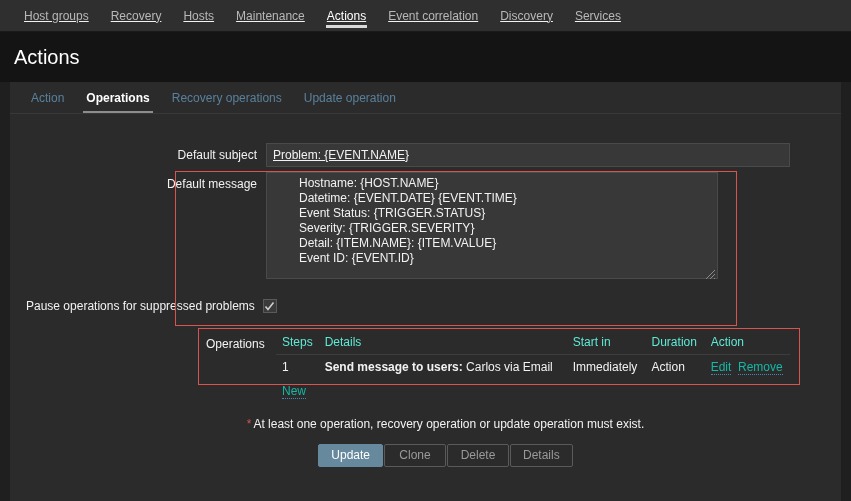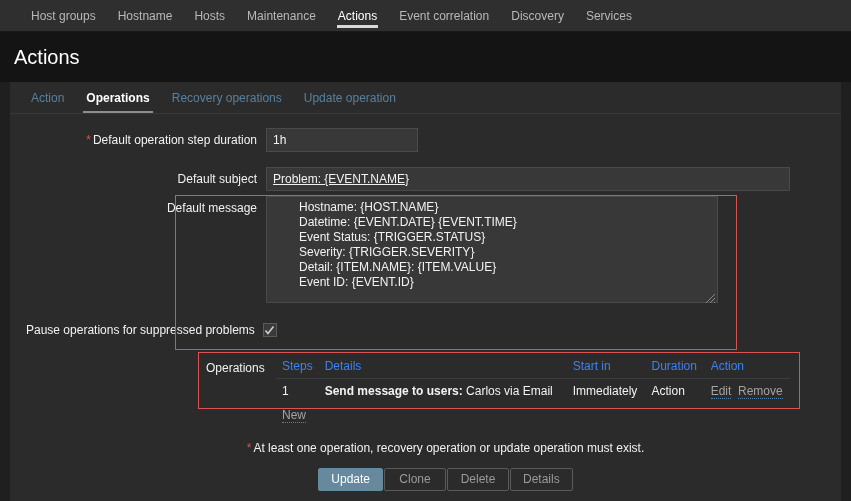--- a/index.html
+++ b/index.html
@@ -13,21 +13,22 @@
     overflow: hidden;
   }
 
   
   .topnav {
     height: 32px;
     background: #2f2f2f;
     border-bottom: 1px solid #1a1a1a;
     display: flex;
     align-items: stretch;
-    padding-left: 20px;
+    padding-left: 13px;
+    text-decoration: underline;
   }
   .nav-item {
     position: relative;
     display: flex;
     align-items: center;
     padding: 0 11px;
     font-size: 12px;
     color: #b8b8b8;
     white-space: nowrap;
     cursor: pointer;
@@ -175,39 +176,39 @@
     white-space: nowrap;
   }
   table.ops {
     border-collapse: collapse;
     width: 514px;
     font-size: 12px;
   }
   table.ops th {
     text-align: left;
     font-weight: normal;
-    color: #3b82f6;
+    color: #5eead4;
     padding: 4px 6px 5px 6px;
     border-bottom: 1px solid #3d3d3d;
     white-space: nowrap;
   }
   table.ops td {
     padding: 5px 6px;
     color: #f2f2f2;
     vertical-align: top;
     white-space: nowrap;
   }
   .c-steps { width: 36px; }
   .c-details { width: 252px; }
   .c-start { width: 80px; }
   .c-duration { width: 60px; }
   .c-action { width: 86px; }
   .det-strong { font-weight: bold; }
   .lnk {
-    color: #a3a3a3;
+    color: #14b8a6;
     text-decoration: none;
     border-bottom: 1px dotted #4c84b4;
     cursor: pointer;
   }
   .new-cell { padding-top: 3px; }
 
   
   .note {
     text-align: center;
     font-size: 12px;
@@ -242,21 +243,21 @@
   }
 </style>
 </head>
 <body>
 
 <div class="topnav">
   <div class="nav-item">
       <span>Host groups</span>
     </div>
   <div class="nav-item">
-      <span>Hostname</span>
+      <span>Recovery</span>
     </div>
   <div class="nav-item">
       <span>Hosts</span>
     </div>
   <div class="nav-item">
       <span>Maintenance</span>
     </div>
   <div class="nav-item active">
       <span>Actions</span>
     </div>
@@ -287,26 +288,20 @@
     <div class="tab">
         <span>Recovery operations</span>
       </div>
     <div class="tab">
         <span>Update operation</span>
       </div>
   </div>
 
   <div class="form-area">
 
-    <div class="row">
-      <div class="lbl">
-        <span class="req">*</span><span>Default operation step duration</span>
-      </div>
-      <input class="txt w-duration" type="text" value="1h" style="">
-    </div>
 
     <div class="msg-group">
       <div class="redbox" id="box-message"></div>
 
       <div class="row" style="margin-top:15px;">
         <div class="lbl">Default subject</div>
         <input class="txt w-wide" type="text" value="Problem: {EVENT.NAME}" style="">
       </div>
 
       <div class="row" style="margin-top:5px;">

